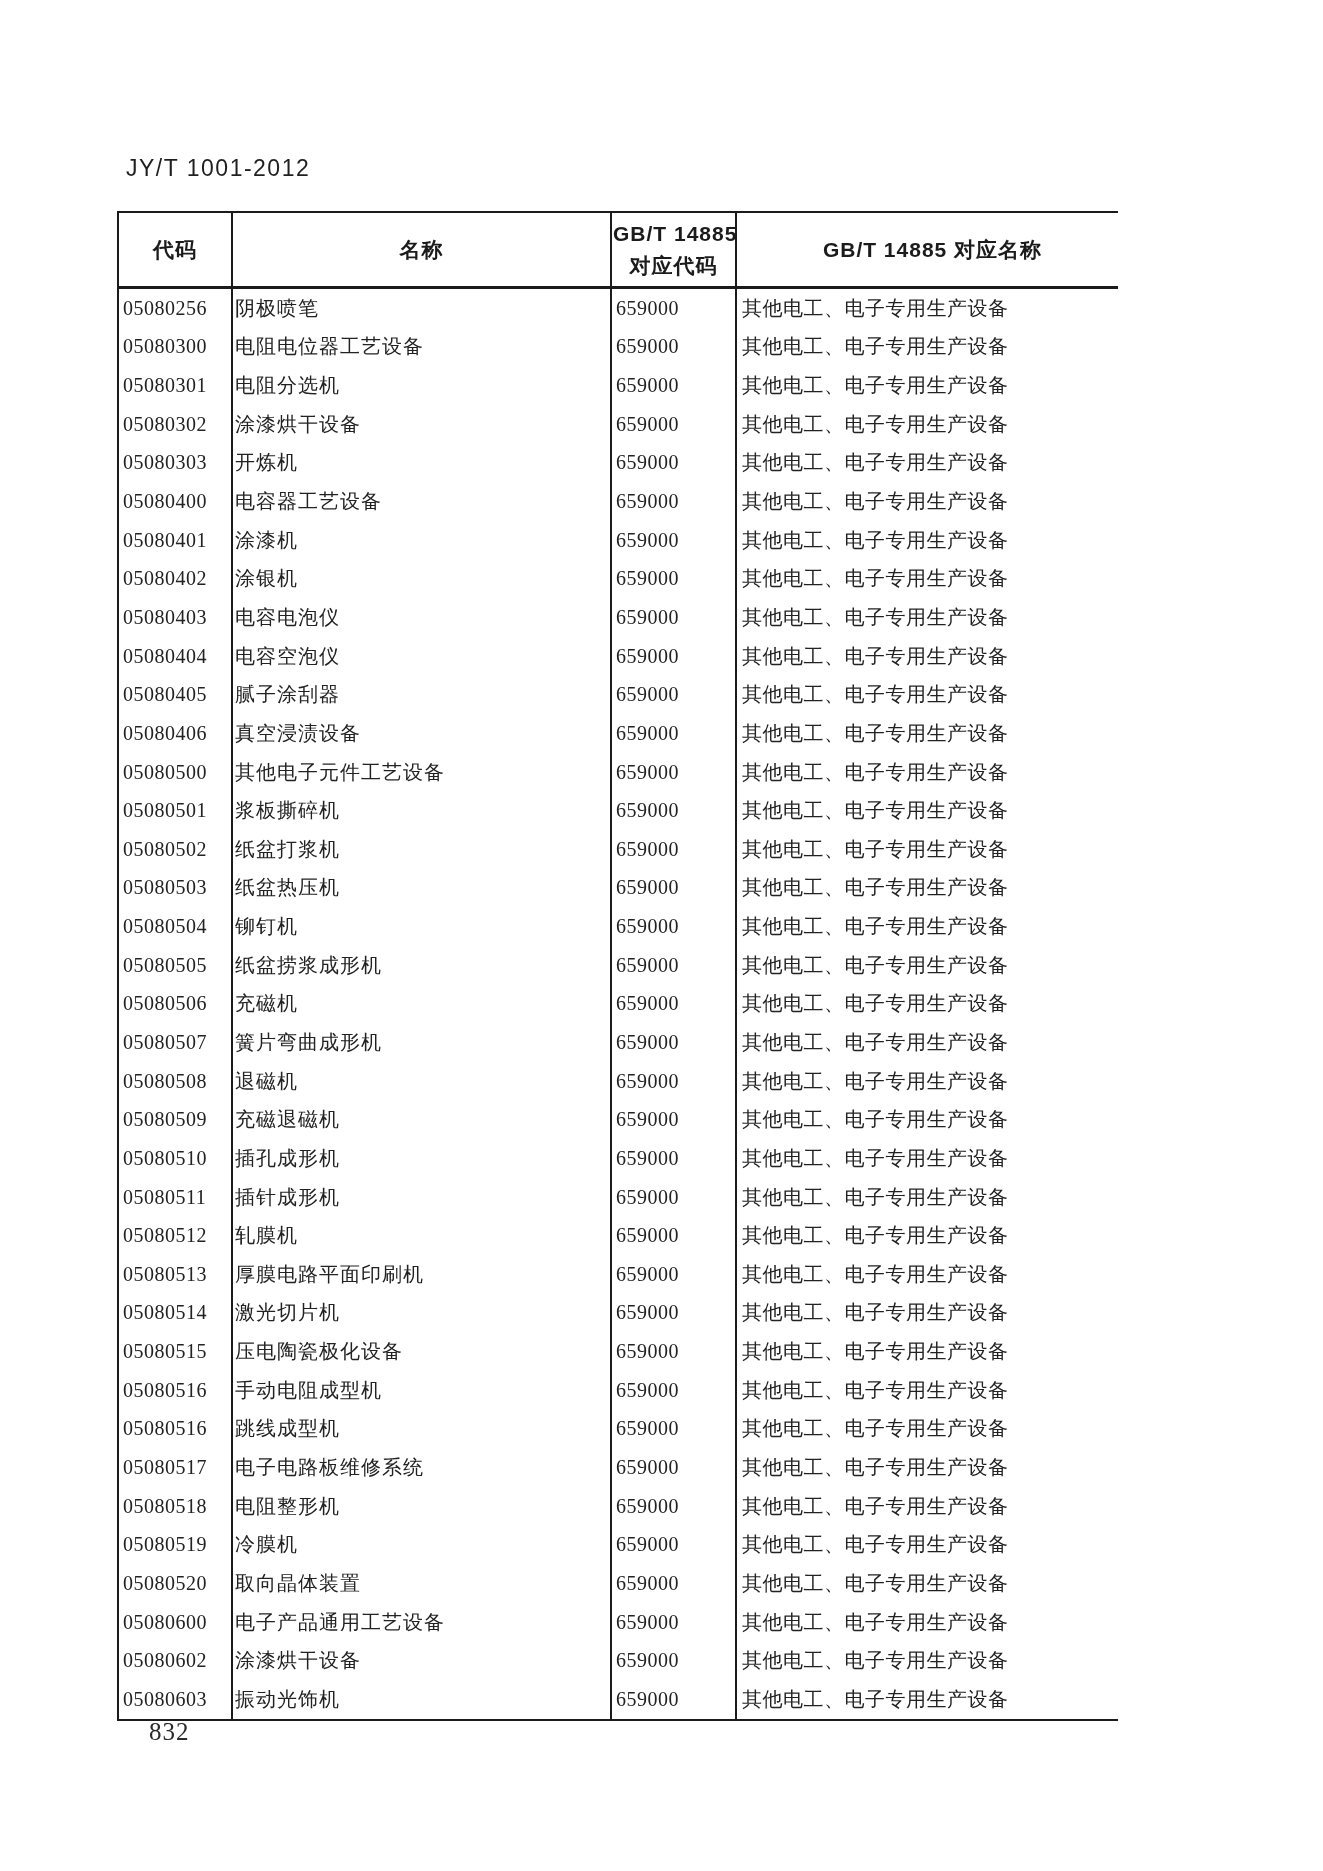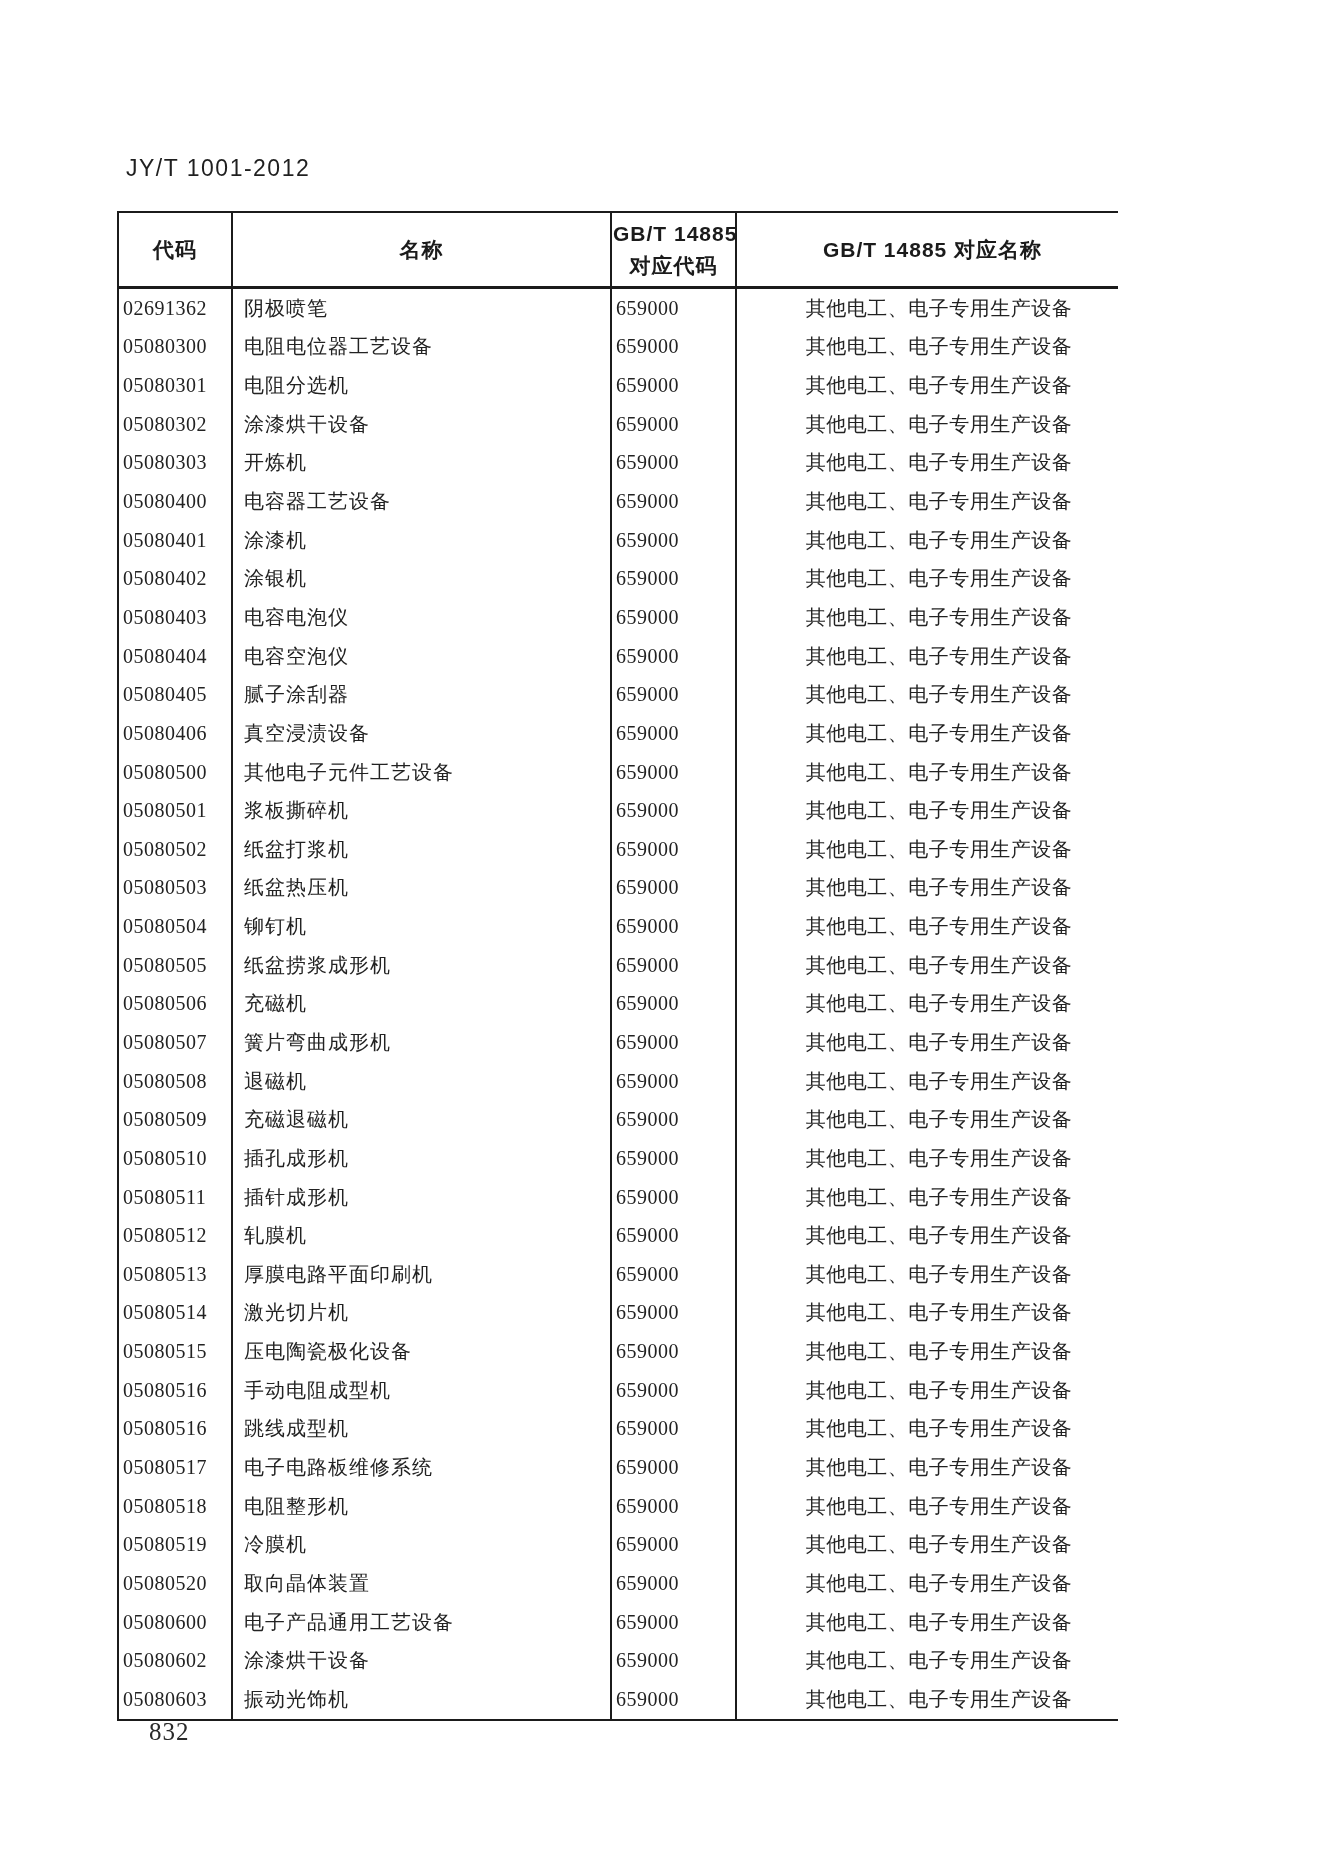--- a/index.html
+++ b/index.html
@@ -52,23 +52,23 @@
   .hdr-two-line div{
     line-height:1.5;
   }
   table.code-table tbody td{
     height:36.65px;
     font-size:20px;
     vertical-align:middle;
     color:#222222;
   }
   td.cell-code{ padding-left:4px; letter-spacing:0.5px; }
-  td.cell-name{ padding-left:11px; letter-spacing:1px; }
+  td.cell-name{ padding-left:2px; letter-spacing:1px; }
   td.cell-gbt-code{ padding-left:4px; letter-spacing:0.5px; }
-  td.cell-gbt-name{ padding-left:14px; letter-spacing:0.5px;text-align:center; }
+  td.cell-gbt-name{ padding-left:5px; letter-spacing:0.5px; }
   .page-number{
     position:absolute;
     left:149px;
     top:1718px;
     font-size:25px;
     letter-spacing:1px;
     color:#2a2a2a;
   }
 </style>
 </head>
@@ -91,21 +91,21 @@
         <th>名称</th>
         <th class="hdr-two-line">
           <div>GB/T 14885</div>
           <div>对应代码</div>
         </th>
         <th>GB/T 14885 对应名称</th>
       </tr>
     </thead>
     <tbody id="table-body">
         <tr>
-          <td class="cell-code">02691362</td>
+          <td class="cell-code">05080256</td>
           <td class="cell-name">阴极喷笔</td>
           <td class="cell-gbt-code">659000</td>
           <td class="cell-gbt-name">其他电工、电子专用生产设备</td>
         </tr>
         <tr>
           <td class="cell-code">05080300</td>
           <td class="cell-name">电阻电位器工艺设备</td>
           <td class="cell-gbt-code">659000</td>
           <td class="cell-gbt-name">其他电工、电子专用生产设备</td>
         </tr>

